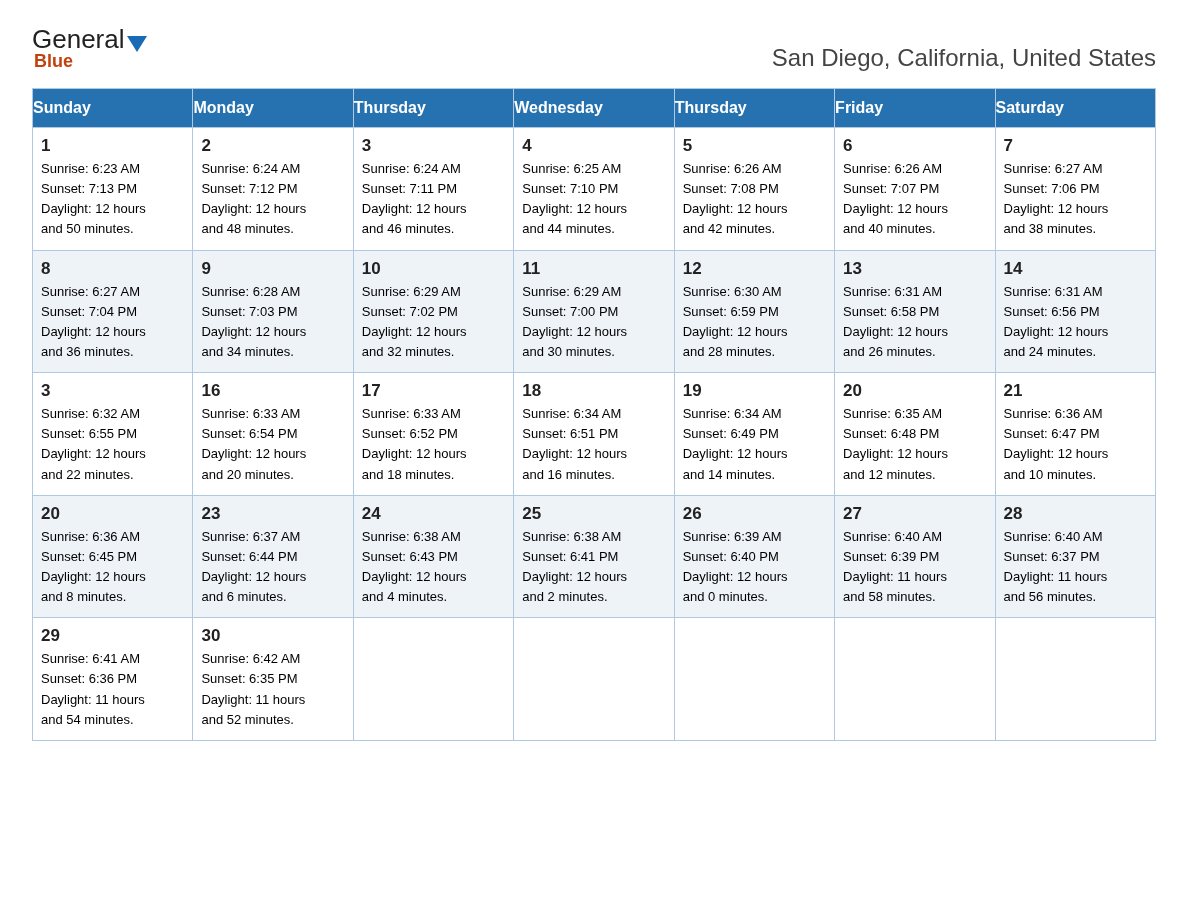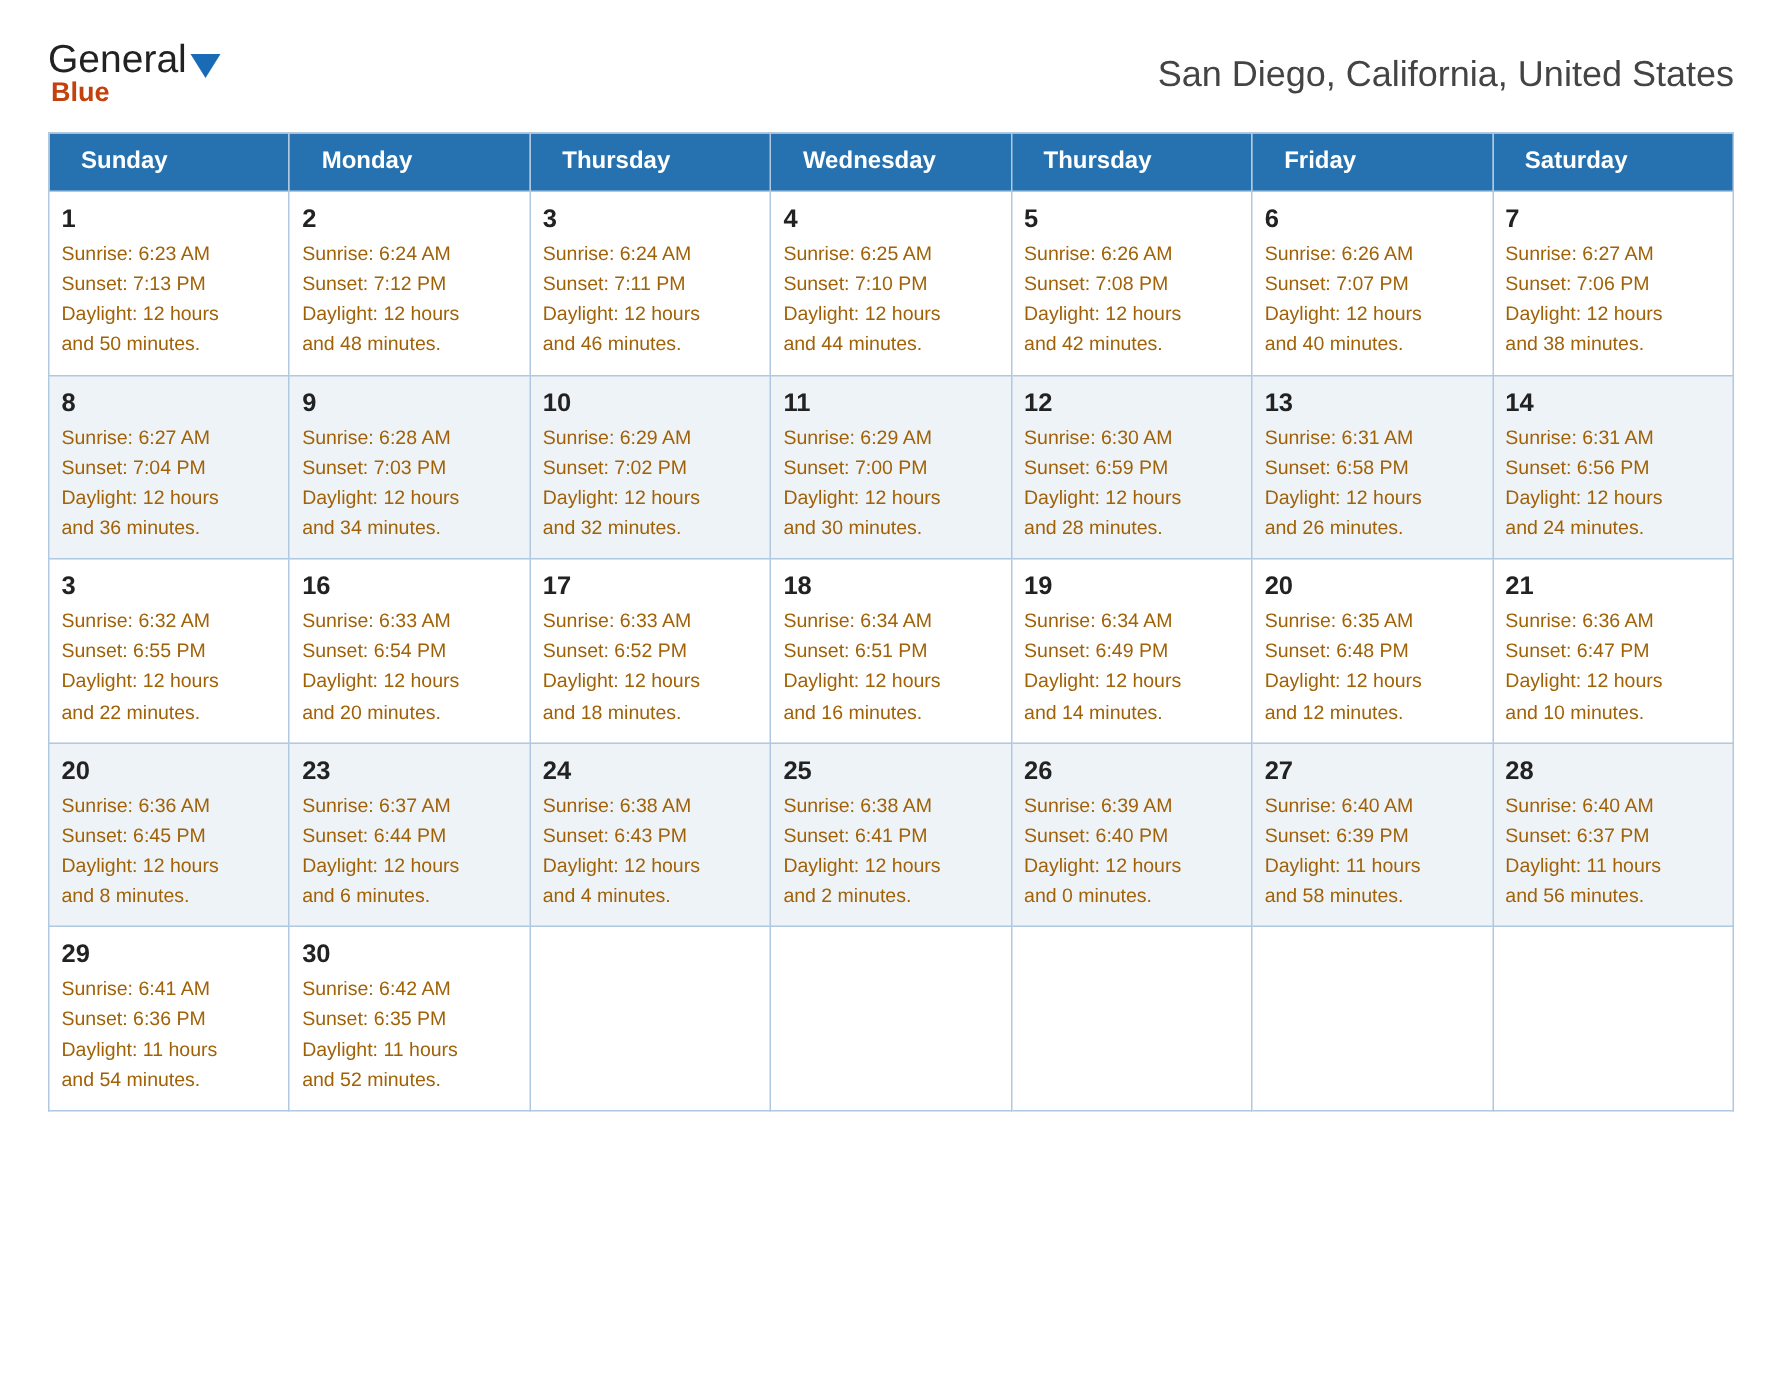--- a/index.html
+++ b/index.html
@@ -6,21 +6,21 @@
     body {
       font-family: Arial, sans-serif;
       background: #fff;
       padding: 24px 32px;
       width: 1188px;
       min-height: 918px;
     }
     .header-row {
       display: flex;
       justify-content: space-between;
-      align-items: center;
+      align-items: flex-end;
       margin-bottom: 16px;
     }
     .logo {
       display: flex;
       flex-direction: column;
       align-items: flex-start;
     }
     .logo-text {
       display: flex;
       align-items: center;
@@ -63,21 +63,21 @@
     .calendar-table {
       width: 100%;
       border-collapse: collapse;
       margin-top: 12px;
     }
     .calendar-table th {
       background: #2672b0;
       color: #fff;
       font-size: 16px;
       font-weight: 600;
-      padding: 10px 21px;
+      padding: 10px 0;
       text-align: left;
       border: 1px solid #b0c8e0;
     }
     .calendar-table td {
       vertical-align: top;
       padding: 8px 8px 10px 8px;
       border: 1px solid #b0c8e0;
       font-size: 13.5px;
       color: #222;
       width: calc(100% / 7);
@@ -85,21 +85,21 @@
     }
     .day-number {
       font-size: 17px;
       font-weight: 600;
       display: block;
       margin-bottom: 3px;
     }
     .day-info {
       font-size: 13px;
       line-height: 1.55;
-      color: #a16207;
+      color: #000000;
     }
     .empty-cell {
       background: #fff;
     }
     tr:nth-child(odd) td { background: #f9fbfd; }
     tr:nth-child(even) td { background: #f0f5fa; }
     
     .calendar-table tbody tr td { background: #fff; }
     .calendar-table tbody tr:nth-child(even) td { background: #eef3f8; }
   </style>

